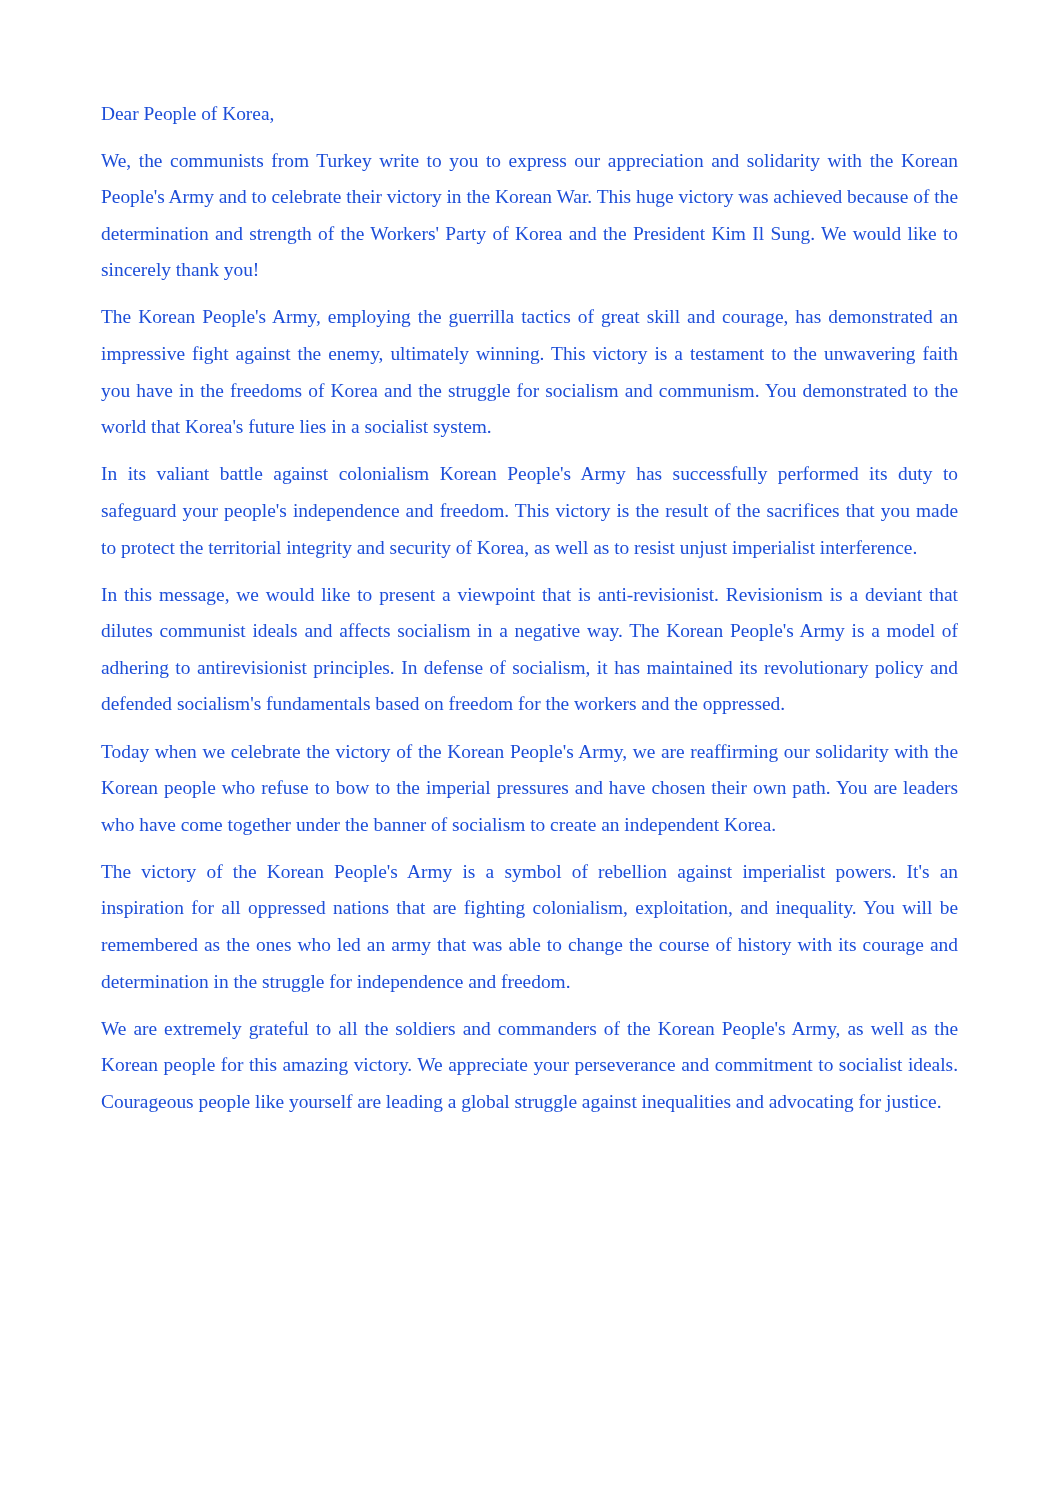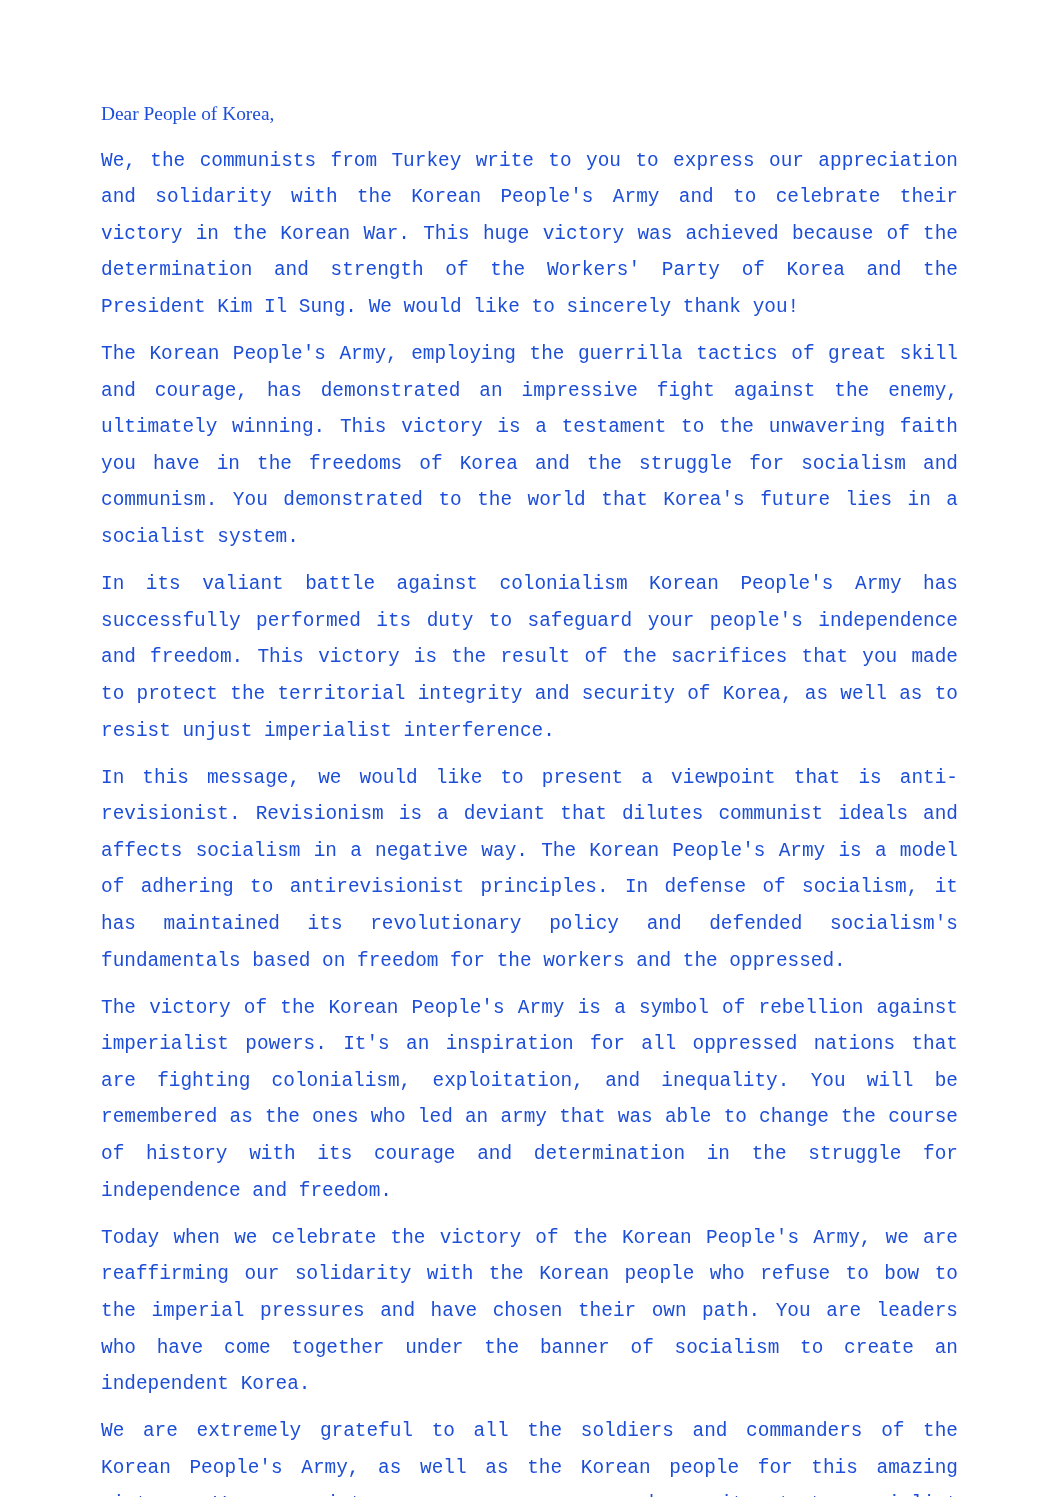--- a/index.html
+++ b/index.html
@@ -24,28 +24,27 @@
       line-height: 36.6px;
     }
     .salutation {
       margin: 0 0 10px 0;
       text-align: left;
     }
     .para {
       margin: 0 0 10.5px 0;
       text-align: justify;
       text-justify: inter-word;
-      font-family: Liberation Mono, monospace;
     }
   </style>
 </head>
 <body>
 
 <div class="page">
   <p class="salutation">Dear People of Korea,</p>
   <p class="para">We, the communists from Turkey write to you to express our appreciation and solidarity with the Korean People's Army and to celebrate their victory in the Korean War. This huge victory was achieved because of the determination and strength of the Workers' Party of Korea and the President Kim Il Sung. We would like to sincerely thank you!</p>
   <p class="para">The Korean People's Army, employing the guerrilla tactics of great skill and courage, has demonstrated an impressive fight against the enemy, ultimately winning. This victory is a testament to the unwavering faith you have in the freedoms of Korea and the struggle for socialism and communism. You demonstrated to the world that Korea's future lies in a socialist system.</p>
   <p class="para">In its valiant battle against colonialism Korean People's Army has successfully performed its duty to safeguard your people's independence and freedom. This victory is the result of the sacrifices that you made to protect the territorial integrity and security of Korea, as well as to resist unjust imperialist interference.</p>
   <p class="para">In this message, we would like to present a viewpoint that is anti-revisionist. Revisionism is a deviant that dilutes communist ideals and affects socialism in a negative way. The Korean People's Army is a model of adhering to antirevisionist principles. In defense of socialism, it has maintained its revolutionary policy and defended socialism's fundamentals based on freedom for the workers and the oppressed.</p>
+  <p class="para">Today when we celebrate the victory of the Korean People's Army, we are reaffirming our solidarity with the Korean people who refuse to bow to the imperial pressures and have chosen their own path. You are leaders who have come together under the banner of socialism to create an independent Korea.</p>
   <p class="para">The victory of the Korean People's Army is a symbol of rebellion against imperialist powers. It's an inspiration for all oppressed nations that are fighting colonialism, exploitation, and inequality. You will be remembered as the ones who led an army that was able to change the course of history with its courage and determination in the struggle for independence and freedom.</p>
-  <p class="para">Today when we celebrate the victory of the Korean People's Army, we are reaffirming our solidarity with the Korean people who refuse to bow to the imperial pressures and have chosen their own path. You are leaders who have come together under the banner of socialism to create an independent Korea.</p>
   <p class="para">We are extremely grateful to all the soldiers and commanders of the Korean People's Army, as well as the Korean people for this amazing victory. We appreciate your perseverance and commitment to socialist ideals. Courageous people like yourself are leading a global struggle against inequalities and advocating for justice.</p>
 </div>
 
 </body></html>

